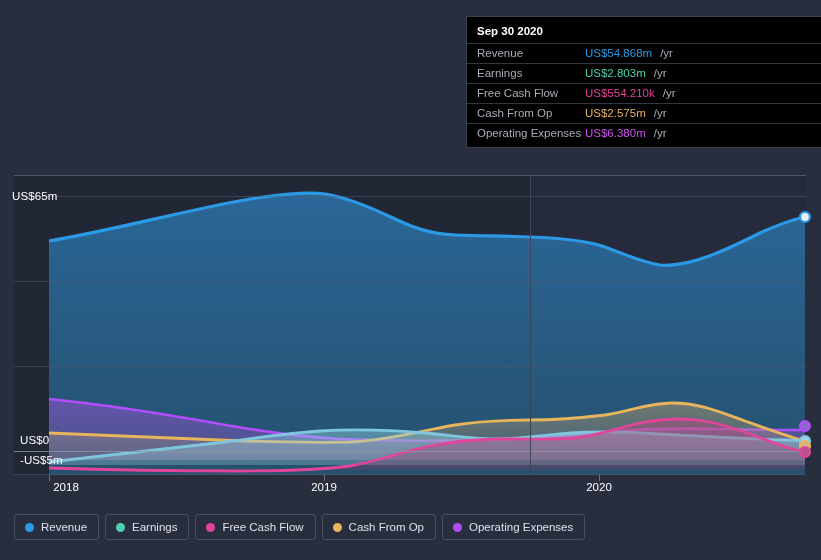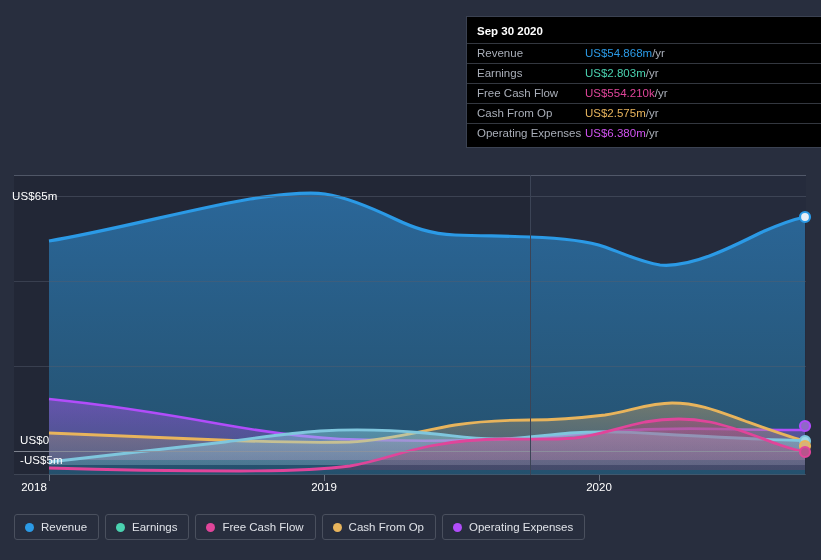--- a/index.html
+++ b/index.html
@@ -67,21 +67,21 @@
     font-size: 11.5px;
     line-height: 13px;
   }
   .tt-row.no-rule { border-top: none; padding-top: 1px; }
   .tt-label {
     color: #a9aeb8;
     width: 108px;
     flex: 0 0 108px;
   }
   .tt-value { font-weight: normal; }
-  .tt-unit { color: #a9aeb8; font-weight: normal; margin-left: 0; }
+  .tt-unit { color: #a9aeb8; font-weight: normal; margin-left: 8px; }
   .tt-margin-val { color: #ffffff; font-weight: bold; }
   .tt-margin-txt { color: #a9aeb8; margin-left: 4px; }
 
   
   #legend {
     position: absolute;
     left: 14px;
     top: 514px;
     display: flex;
     gap: 6px;
@@ -269,21 +269,21 @@
       <circle cx="805" cy="441" r="5" fill="#9fd6e6" stroke="#7fc6dd" stroke-width="2.2"></circle>
       <circle cx="805" cy="446" r="5" fill="#d8b27a" stroke="#e8b45c" stroke-width="2.2"></circle>
       <circle cx="805" cy="452" r="5" fill="#b8558c" stroke="#e0459a" stroke-width="2.2"></circle>
     </g>
   </svg>
 
   <div class="axis-label" id="ylabel-top">US$65m</div>
   <div class="axis-label" id="ylabel-zero">US$0</div>
   <div class="axis-label" id="ylabel-neg">-US$5m</div>
 
-  <div class="xaxis-label" style="left:34px;">2018</div>
+  <div class="xaxis-label" style="left:66px;">2018</div>
   <div class="xaxis-label" style="left:324px;text-align:center;">2019</div>
   <div class="xaxis-label" style="left:599px;">2020</div>
 
   <div id="tooltip">
     <div class="tt-title">Sep 30 2020</div>
 
     <div class="tt-row">
       <span class="tt-label">Revenue</span>
       <span class="tt-value" style="color:#2b9ae6">US$54.868m</span>
       <span class="tt-unit">/yr</span>

